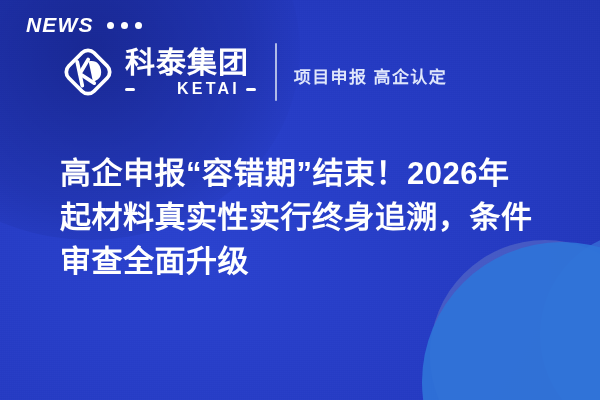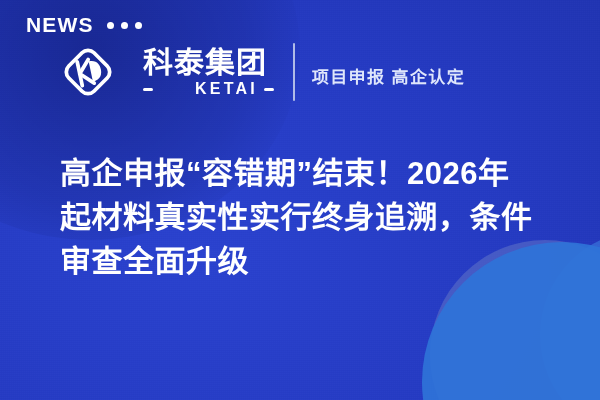--- a/index.html
+++ b/index.html
@@ -76,20 +76,21 @@
   .eyebrow {
     position: absolute;
     left: 26px; top: 14px;
     display: flex;
     align-items: center;
     gap: 13px;
     z-index: 5;
   }
   .eyebrow-label {
     font-weight: 800;
+    font-style: italic;
     font-size: 21px;
     letter-spacing: 1.2px;
     color: #ffffff;
     line-height: 1;
   }
   .eyebrow-dots {
     display: flex;
     align-items: center;
     gap: 7px;
     padding-top: 2px;
@@ -105,21 +106,21 @@
   .brand-row {
     position: absolute;
     left: 58px; top: 42px;
     display: flex;
     align-items: center;
     z-index: 5;
   }
   .brand-left {
     display: flex;
     align-items: center;
-    gap: 25px;
+    gap: 7px;
   }
   .brand-mark { width: 60px; height: 60px; display: block; }
 
   .brand-words { display: flex; flex-direction: column; align-items: stretch; }
   .brand-cn {
     font-size: 30px;
     font-weight: 800;
     color: #ffffff;
     line-height: 1.04;
     letter-spacing: 1px;

